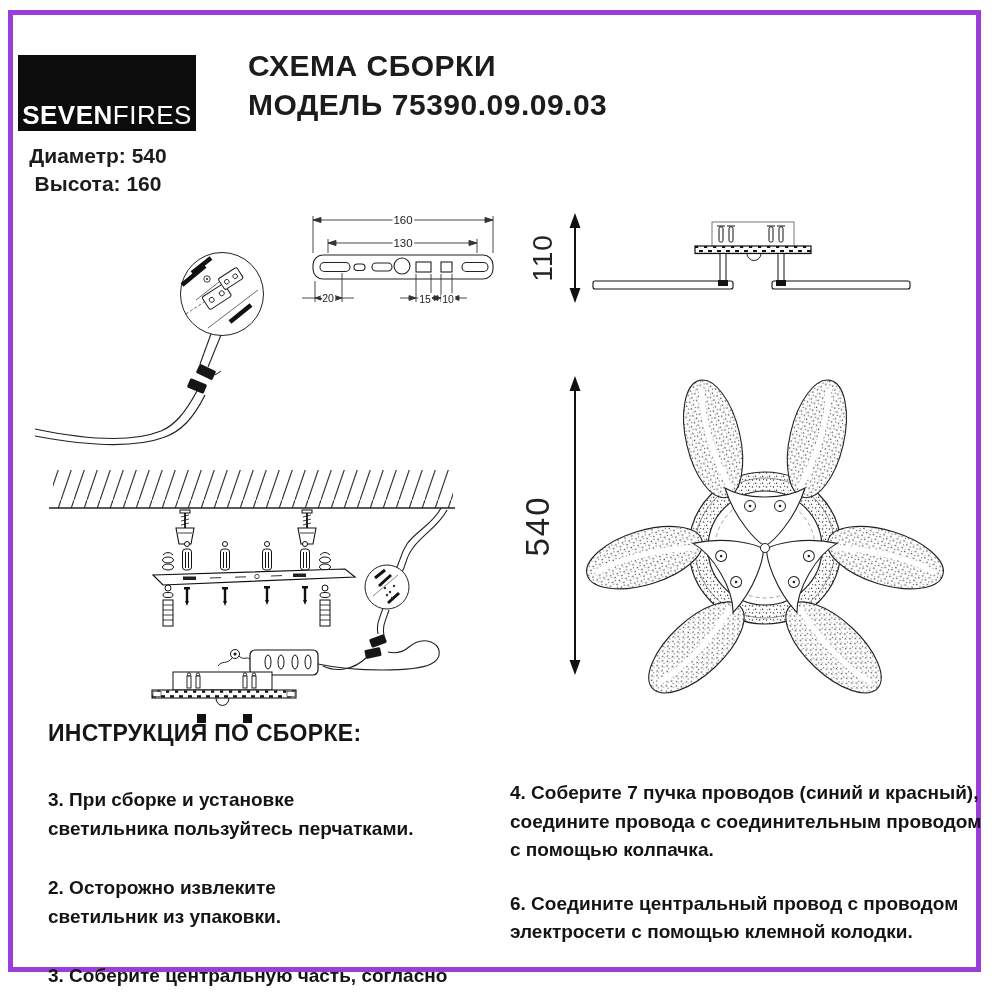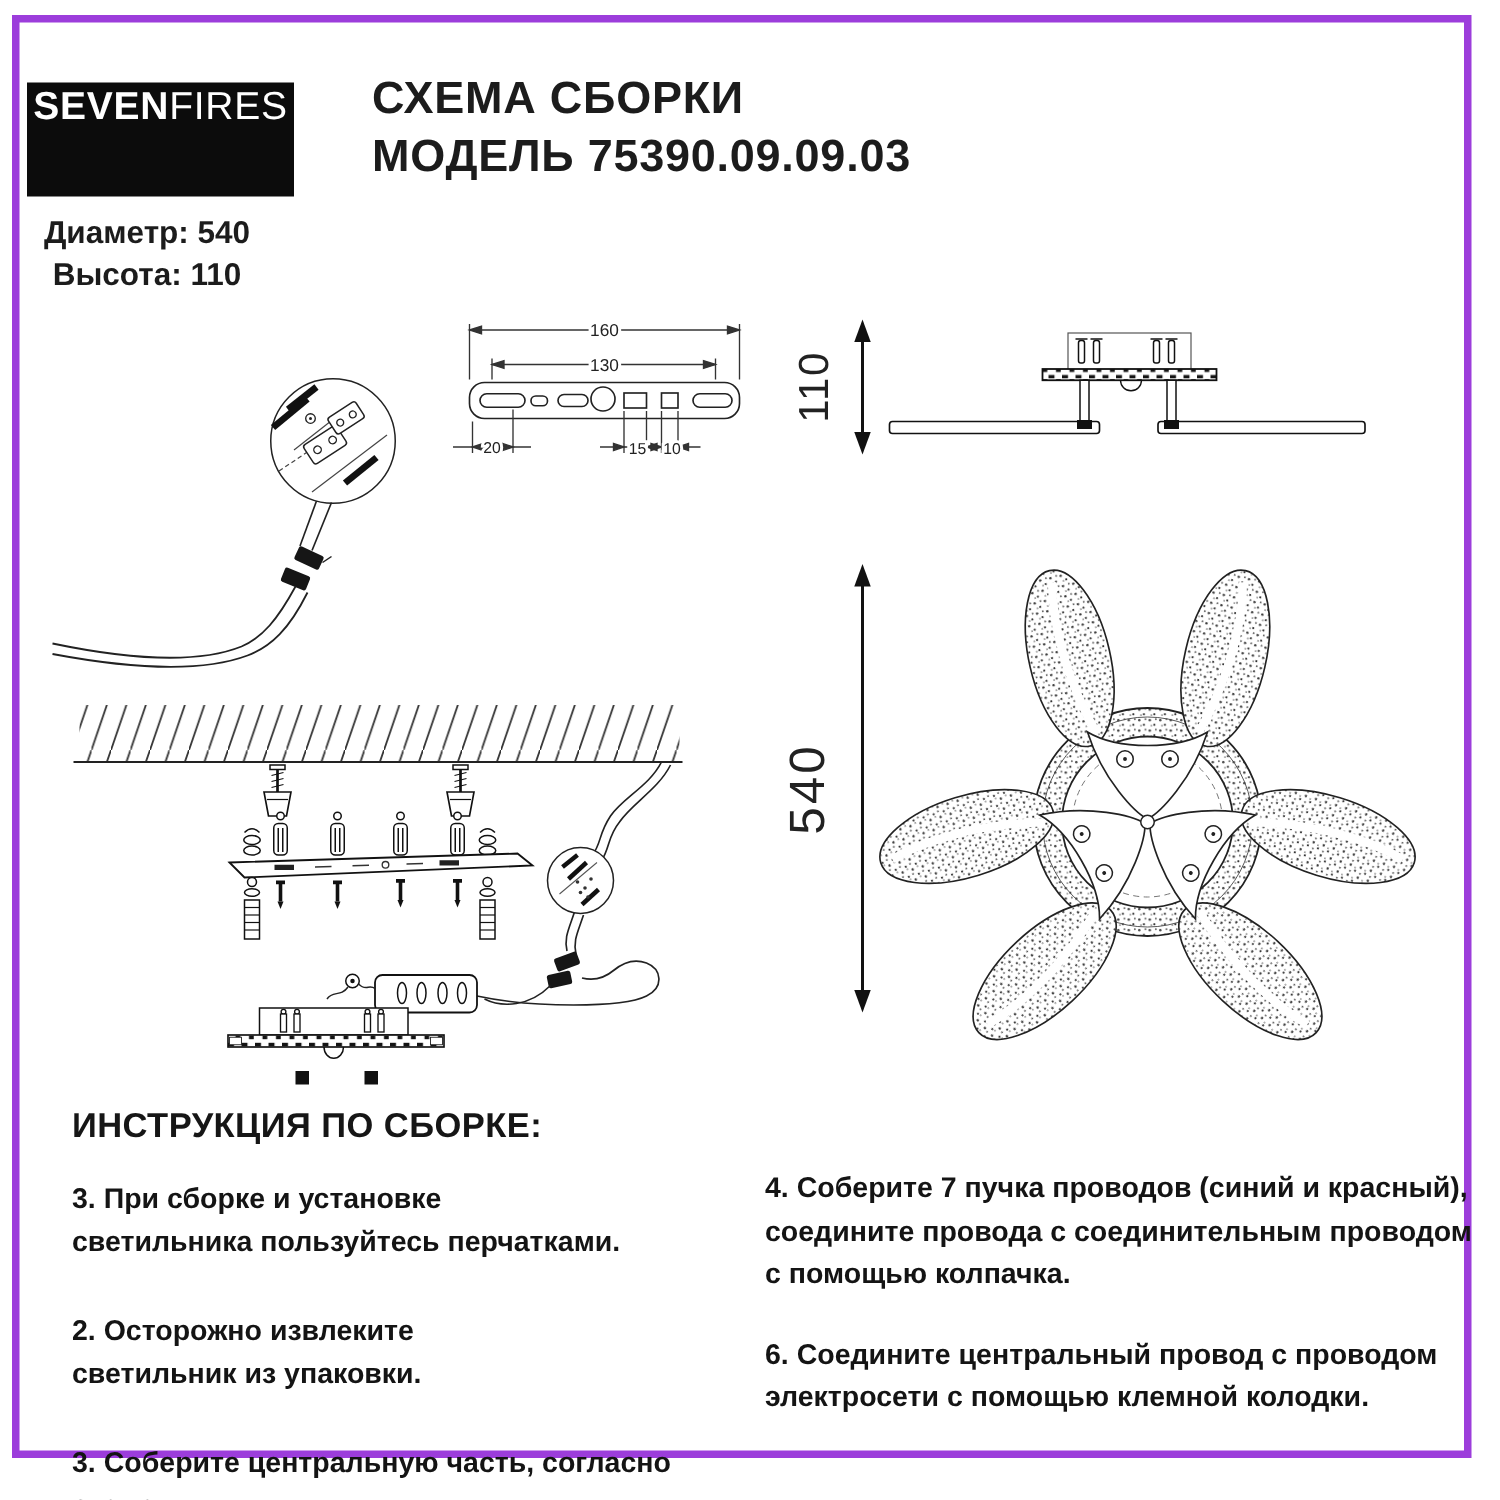--- a/index.html
+++ b/index.html
@@ -1,31 +1,31 @@
 <!DOCTYPE html>
 <html><head>
 <meta charset="utf-8">
 <style>
   html,body{margin:0;padding:0;background:#fff;}
   .page{position:relative;width:1000px;height:1000px;background:#fff;overflow:hidden;
         font-family:"Liberation Sans",sans-serif;color:#161616;}
   .frame{position:absolute;left:8px;top:10px;width:973px;height:962px;
          border:5px solid #9c3ddb;box-sizing:border-box;}
   .logo{position:absolute;left:18px;top:55px;width:178px;height:76px;background:#0c0c0c;
-        color:#fff;display:flex;align-items:flex-start;justify-content:center;
+        color:#fff;display:flex;align-items:flex-end;justify-content:center;
         font-size:26px;letter-spacing:.5px;}
   .logo .bold{font-weight:bold;}
   .logo .light{font-weight:normal;}
   .title{position:absolute;left:248px;top:46px;margin:0;font-size:30px;font-weight:bold;
          line-height:1.3;letter-spacing:.5px;color:#1c1c1c;}
   .specs{position:absolute;left:0;top:142px;width:196px;text-align:center;
          font-size:21px;font-weight:600;line-height:1.32;color:#1c1c1c;}
   svg{position:absolute;overflow:visible;}
   svg text{font-family:"Liberation Sans",sans-serif;fill:#222;}
-  .instr-head{position:absolute;left:48px;top:737px;margin:0;font-size:23px;
+  .instr-head{position:absolute;left:48px;top:720px;margin:0;font-size:23px;
               font-weight:bold;letter-spacing:.3px;}
   .col{position:absolute;font-size:19px;font-weight:600;line-height:1.5;color:#141414;}
   .col p{margin:0 0 31px 0;white-space:pre-line;}
   .col-left{left:48px;top:786px;width:462px;}
   .col-right{left:510px;top:779px;width:478px;}
   .col-right p{margin-bottom:25px;}
 </style>
 </head>
 <body>
 
@@ -37,21 +37,21 @@
       <span class="light">FIRES</span>
   </div>
 
   <h1 class="title">
     <span>СХЕМА СБОРКИ</span><br>
     <span>МОДЕЛЬ 75390.09.09.03</span>
   </h1>
 
   <div class="specs">
     <div>Диаметр: 540</div>
-    <div>Высота: 110</div>
+    <div>Высота: 160</div>
   </div>
 
   <svg style="left:292px;top:205px" width="220" height="105" viewBox="0 0 220 105">
     <g stroke="#222" stroke-width="1.1" fill="none">
       <rect x="21" y="50" width="180" height="24" rx="10"></rect>
       <rect x="28" y="57.5" width="30" height="9" rx="4.5"></rect>
       <rect x="62" y="59" width="11" height="6.5" rx="3.2"></rect>
       <rect x="80" y="58" width="20" height="8" rx="4"></rect>
       <circle cx="110" cy="61" r="8"></circle>
       <rect x="124" y="57" width="15" height="10"></rect>

